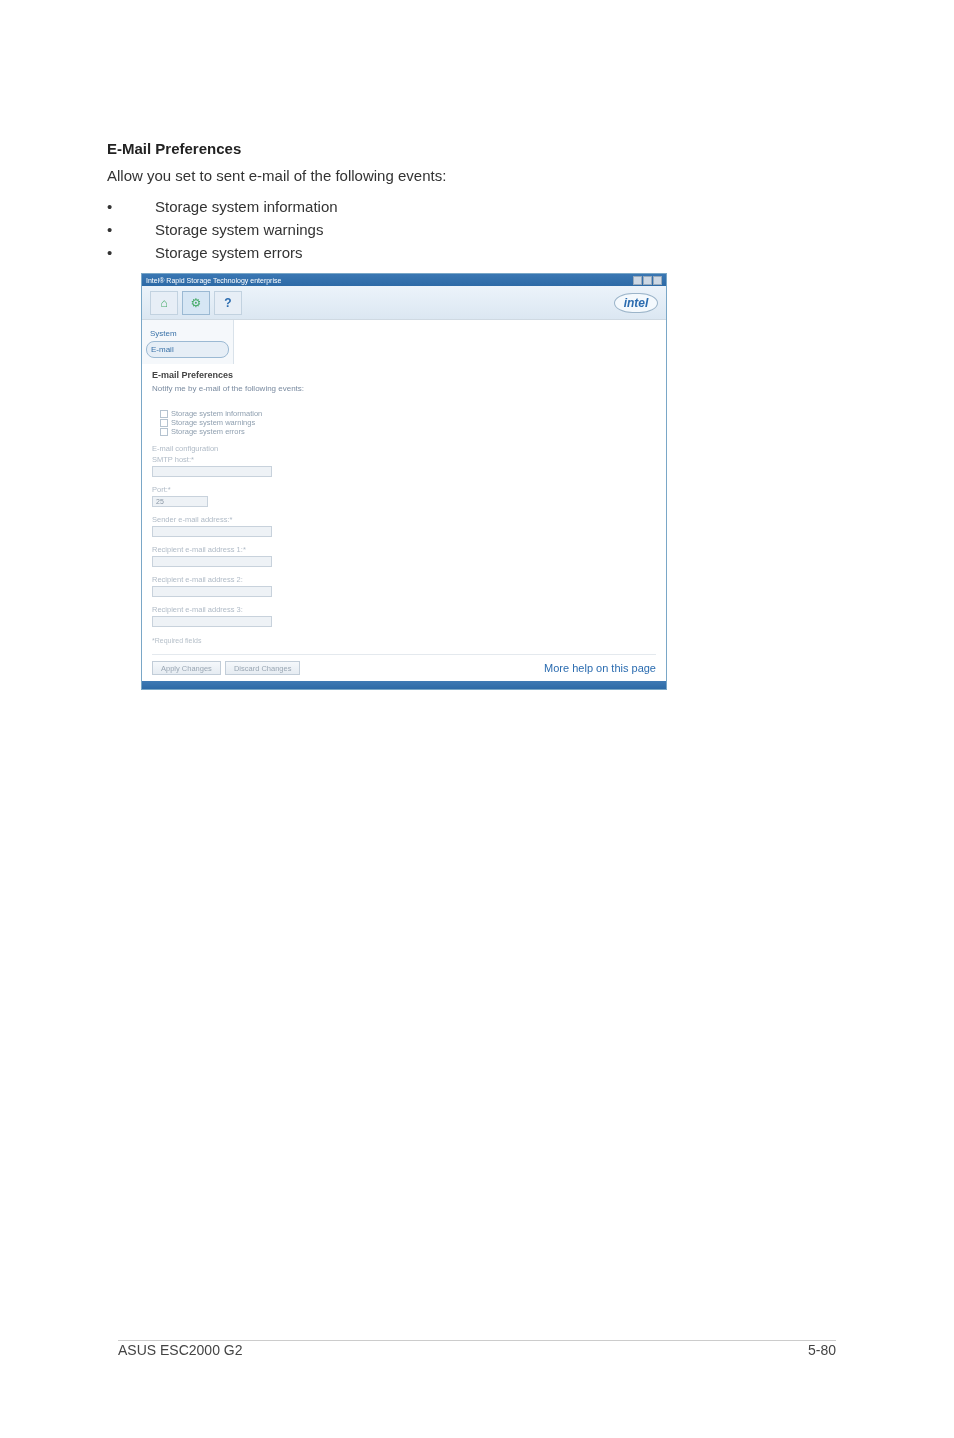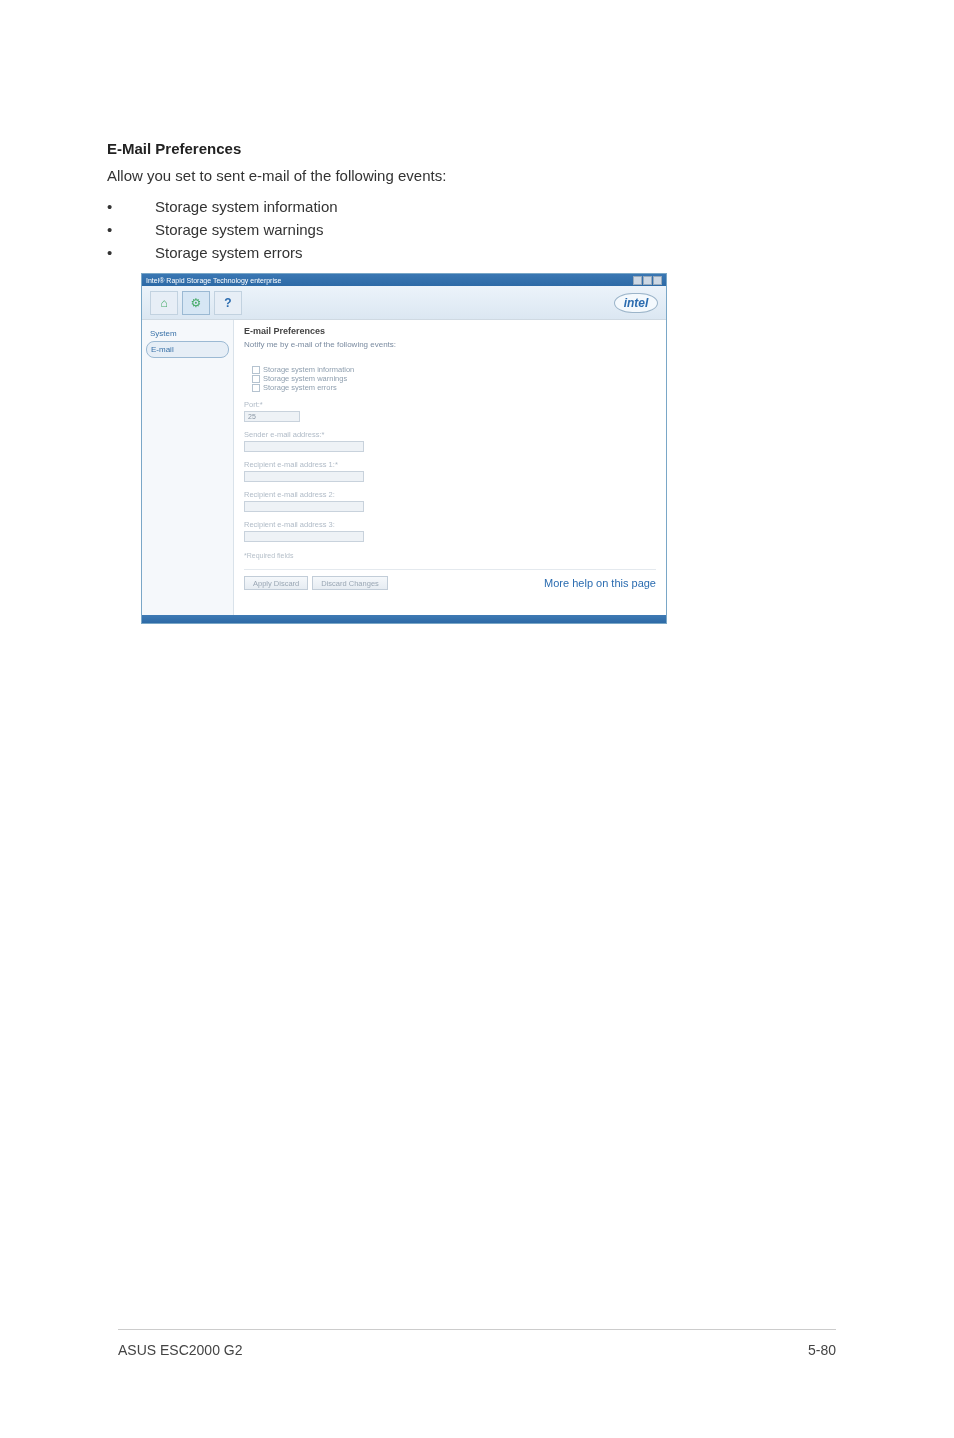--- a/index.html
+++ b/index.html
@@ -96,20 +96,21 @@
     border-radius:50%/60%;
     font-size:12px;
     color:#2b6cb0;
     display:flex; align-items:center; justify-content:center;
     font-style:italic; font-weight:bold;
     background:#f4f9fd;
   }
   .main-area {
     display:flex;
     min-height: 295px;
+    flex-direction: column;
   }
   .sidebar {
     width: 92px;
     background:#f5f8fb;
     border-right:1px solid #d9e2ea;
     padding:6px 4px;
   }
   .sidebar-item {
     font-size:8px;
     color:#3a72a8;
@@ -163,21 +164,21 @@
   .status-bar {
     height:8px;
     background:linear-gradient(#3f7ab4,#2d6aa6);
   }
   .footer {
     position:absolute;
     bottom:80px;
     left:118px;
     right:118px;
     border-top:1px solid #ccc;
-    padding-top:12px;
+    padding-top:1px;
     display:flex;
     justify-content:space-between;
     font-size:14px;
     color:#444;
   }
 </style>
 </head>
 <body>
 
 <div class="page-content">
@@ -240,20 +241,25 @@
         </div>
         <div class="chk-row">
           <div class="chk"></div>
           <span>Storage system warnings</span>
         </div>
         <div class="chk-row">
           <div class="chk"></div>
           <span>Storage system errors</span>
         </div>
 
+        <div class="field-group">
+          <div class="field-label">E-mail configuration</div>
+          <div class="field-label">SMTP host:*</div>
+          <div class="field-input"></div>
+        </div>
 
         <div class="field-group">
           <div class="field-label">Port:*</div>
           <div class="field-input small" style="display:flex;align-items:center;padding-left:3px;color:#8a97a5;font-size:7px;">25</div>
         </div>
 
         <div class="field-group">
           <div class="field-label">Sender e-mail address:*</div>
           <div class="field-input"></div>
         </div>
@@ -270,21 +276,21 @@
 
         <div class="field-group">
           <div class="field-label">Recipient e-mail address 3:</div>
           <div class="field-input"></div>
         </div>
 
         <div class="req-note">*Required fields</div>
 
         <div class="button-row">
           <div class="btns">
-            <div class="btn">Apply Discard</div>
+            <div class="btn">Apply Changes</div>
             <div class="btn">Discard Changes</div>
           </div>
           <div class="help-link">More help on this page</div>
         </div>
       </div>
     </div>
 
     <div class="status-bar"></div>
   </div>
 </div>

